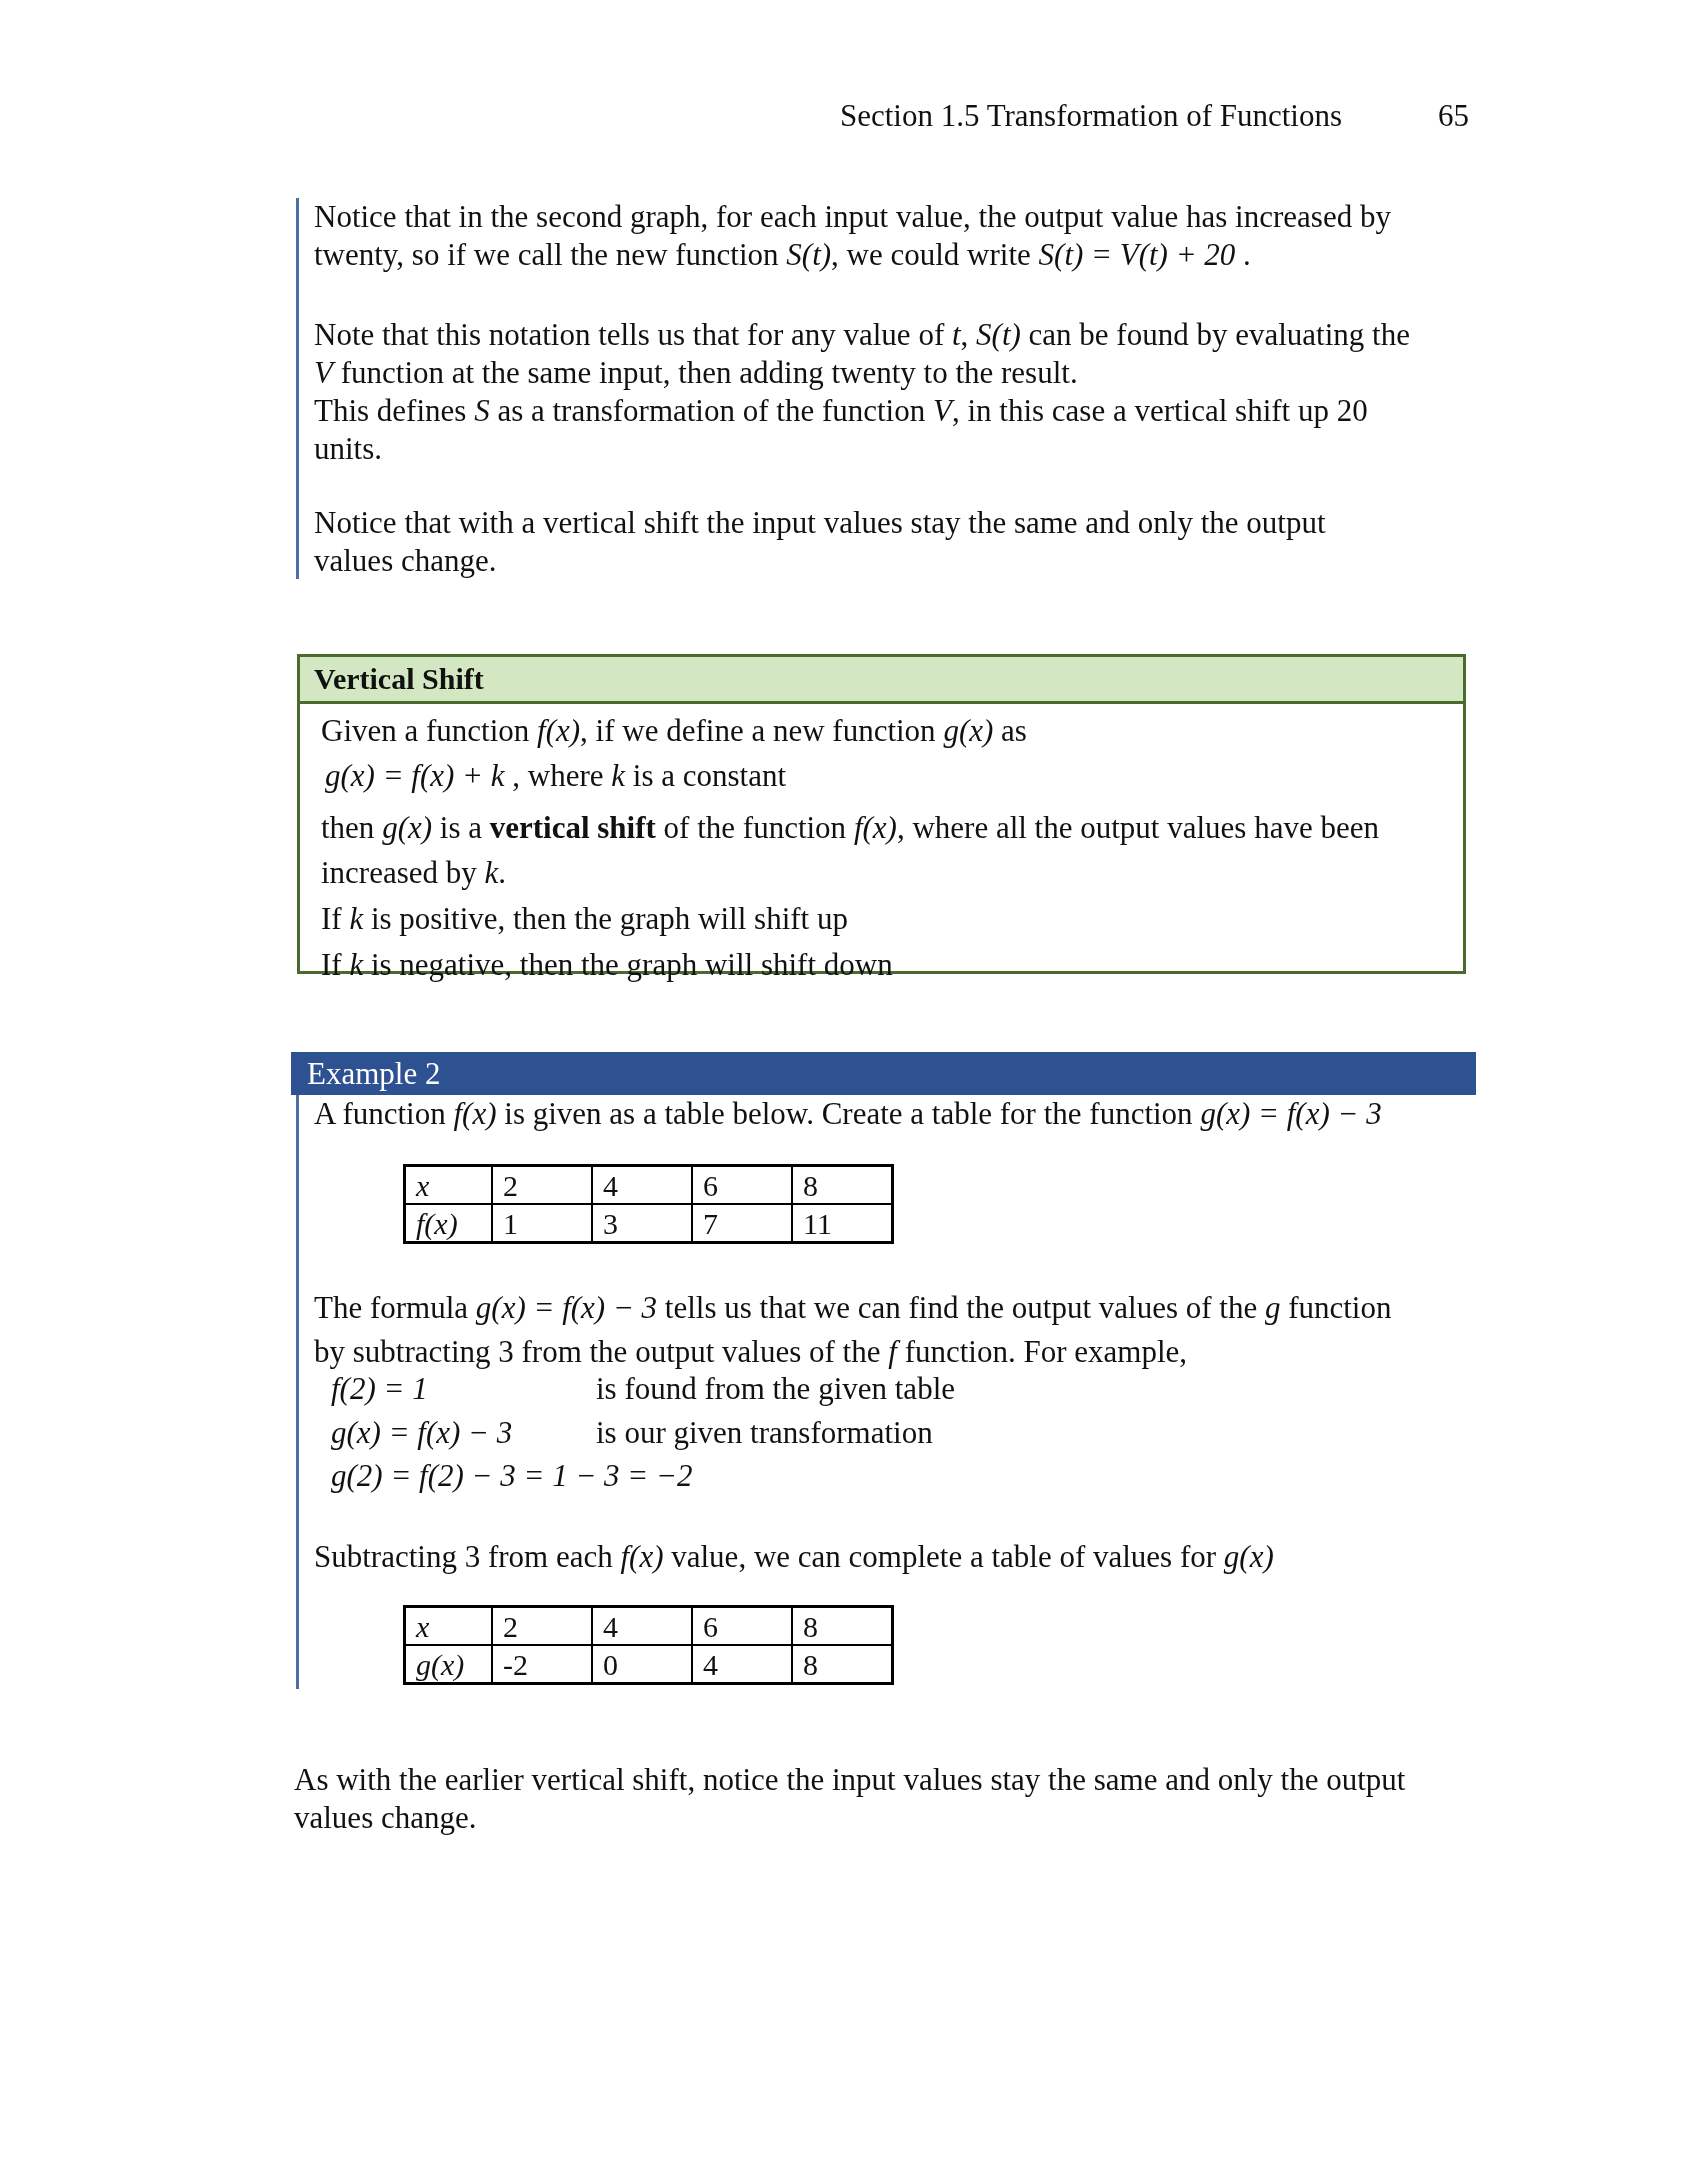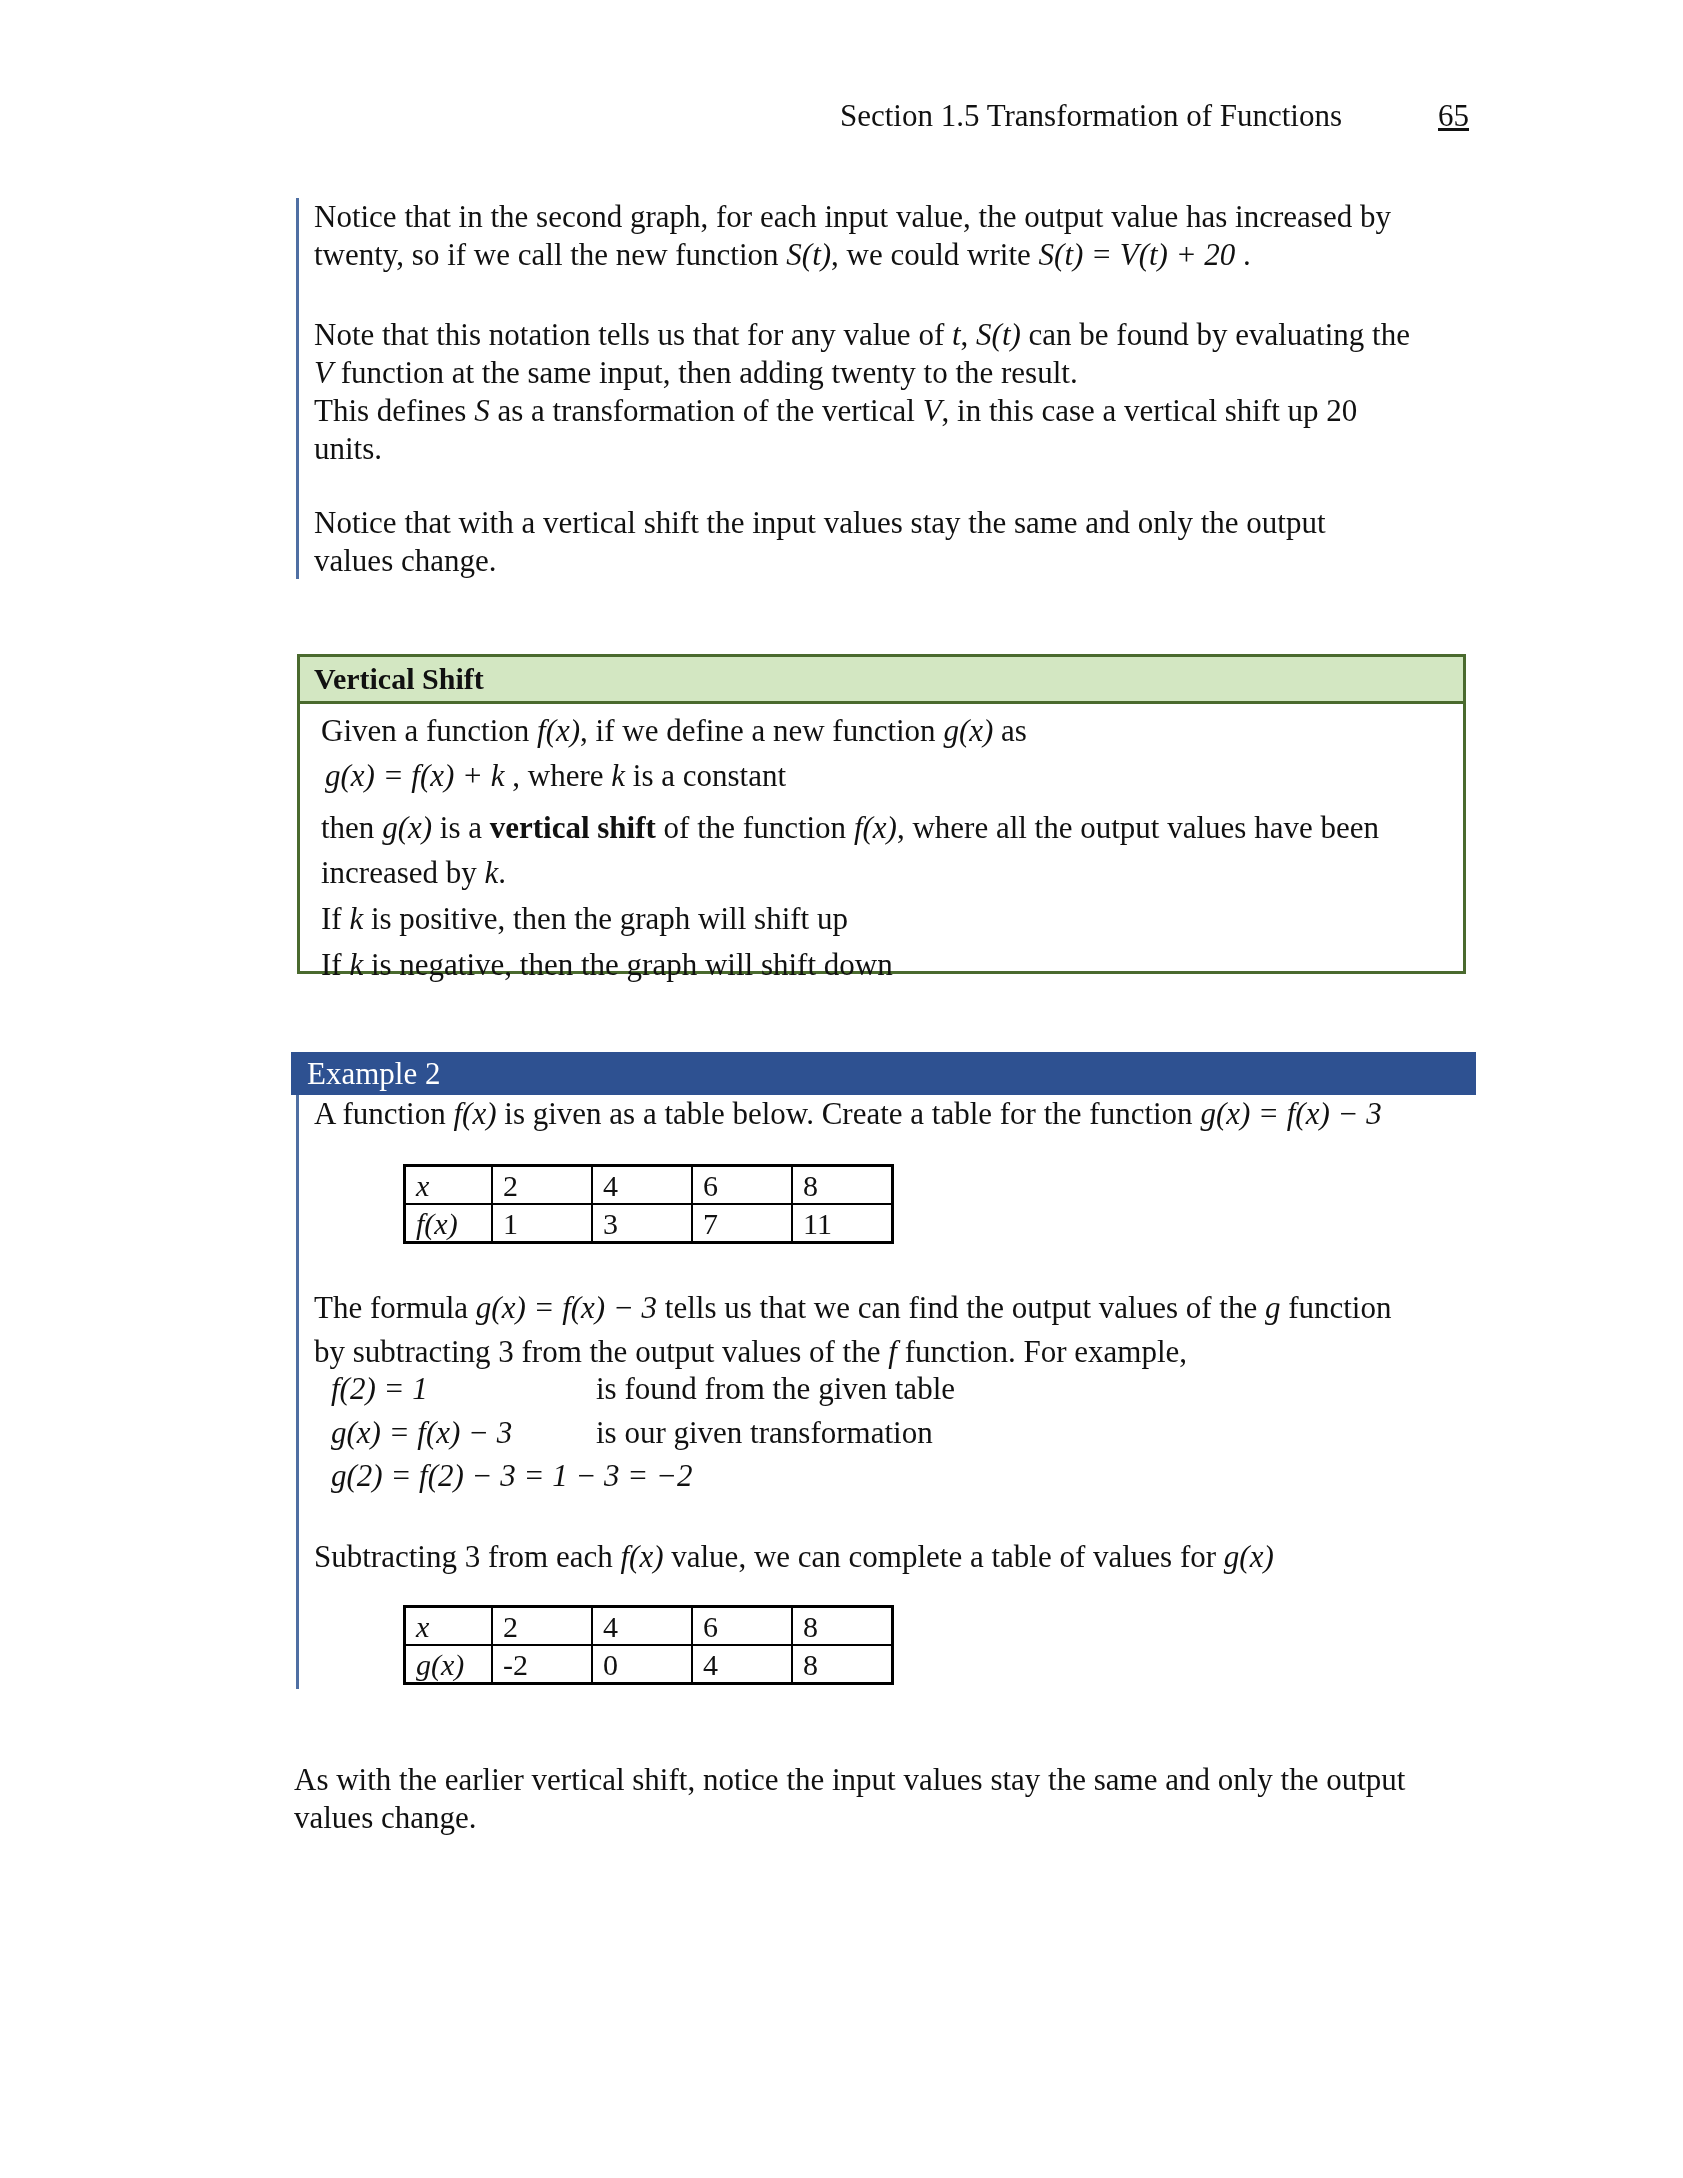--- a/index.html
+++ b/index.html
@@ -6,21 +6,21 @@
   body {
     width: 1683px; height: 2178px; position: relative; overflow: hidden;
     font-family: "Liberation Serif", "DejaVu Serif", serif;
     color: #111;
     font-size: 31px;
     line-height: 38px;
   }
   .abs { position: absolute; }
   i, .it { font-style: italic; font-family: Liberation Serif, serif; }
   .running-head { left: 840px; top: 97px; font-size: 31px; white-space: nowrap; }
-  .page-num { left: 1438px; top: 97px; font-size: 31px; text-decoration: underline; }
+  .page-num { left: 1438px; top: 97px; font-size: 31px; }
 
   .leftbar { position: absolute; width: 3px; background: #4f6fa3; }
 
   .para { position: absolute; left: 314px; width: 1163px; }
   .para p { margin: 0; }
 
   .box {
     position: absolute; left: 297px; top: 654px; width: 1169px; height: 320px;
     border: 3px solid #4a6a2e; box-sizing: border-box;
   }
@@ -59,21 +59,21 @@
 <div class="leftbar" style="left:296px; top:198px; height:381px;"></div>
 
 <div class="para" style="top:198px;">
   <p><span>Notice that in the second graph, for each input value, the output value has increased by</span></p>
   <p><span>twenty, so if we call the new function </span><i>S(t)</i><span>, we could write </span><i>S(t) = V(t) + 20</i><span> .</span></p>
 </div>
 
 <div class="para" style="top:316px;">
   <p><span>Note that this notation tells us that for any value of </span><i>t</i><span>, </span><i>S(t)</i><span> can be found by evaluating the</span></p>
   <p><i>V</i><span> function at the same input, then adding twenty to the result.</span></p>
-  <p><span>This defines </span><i>S</i><span> as a transformation of the vertical </span><i>V</i><span>, in this case a vertical shift up 20</span></p>
+  <p><span>This defines </span><i>S</i><span> as a transformation of the function </span><i>V</i><span>, in this case a vertical shift up 20</span></p>
   <p><span>units.</span></p>
 </div>
 
 <div class="para" style="top:504px;">
   <p>Notice that with a vertical shift the input values stay the same and only the output</p>
   <p>values change.</p>
 </div>
 
 <div class="box">
   <div class="box-head">Vertical Shift</div>

